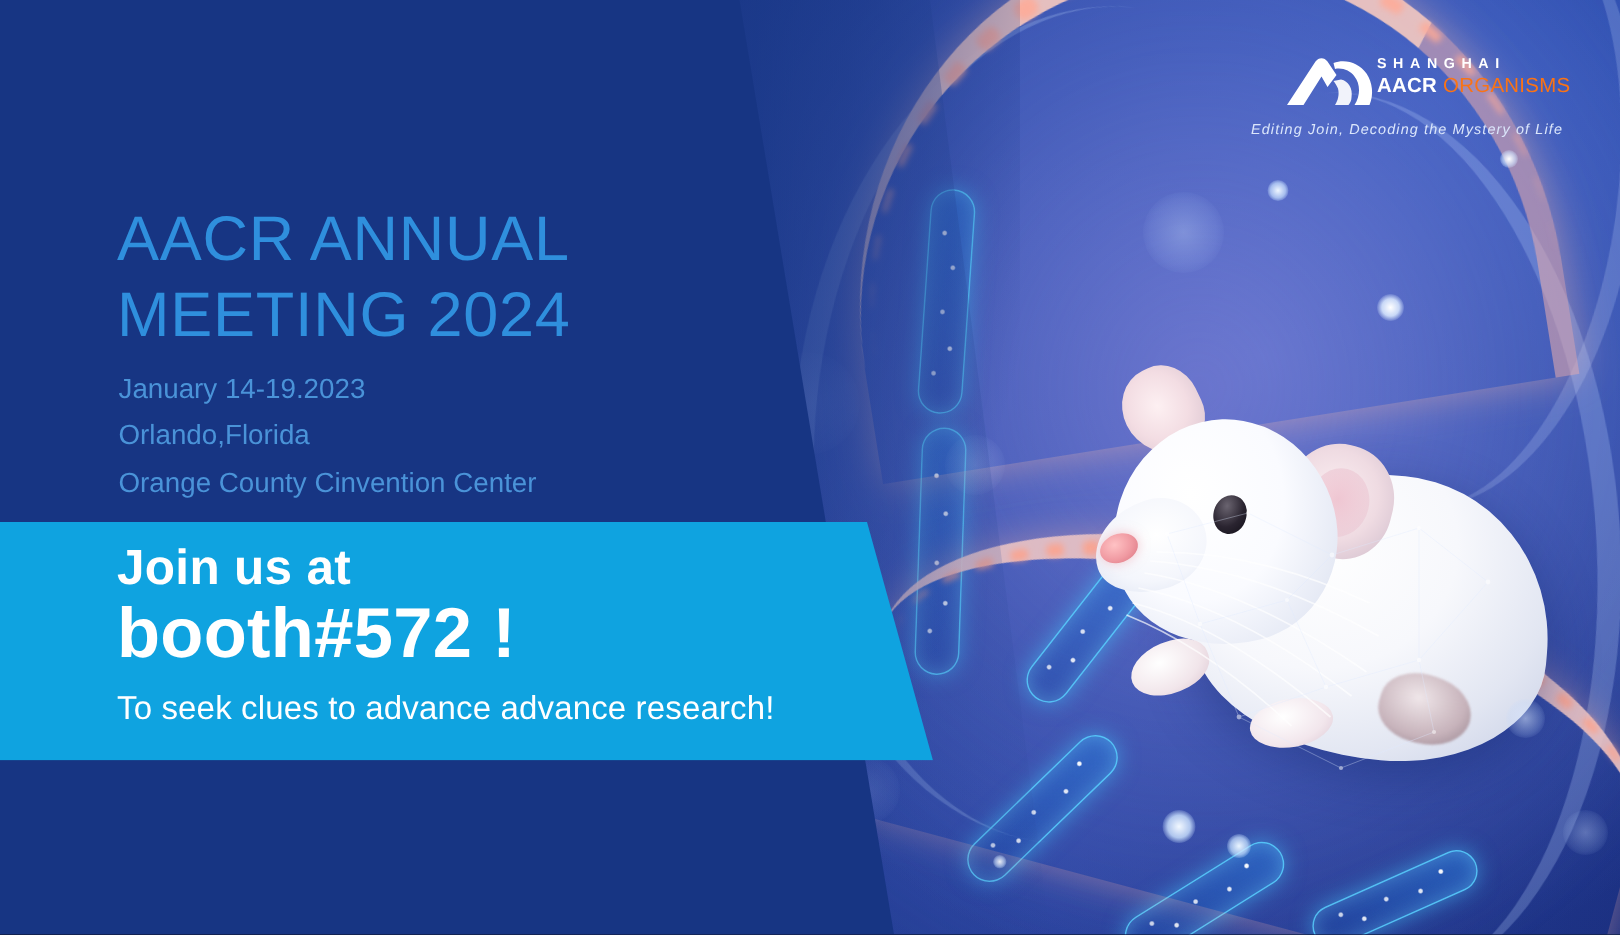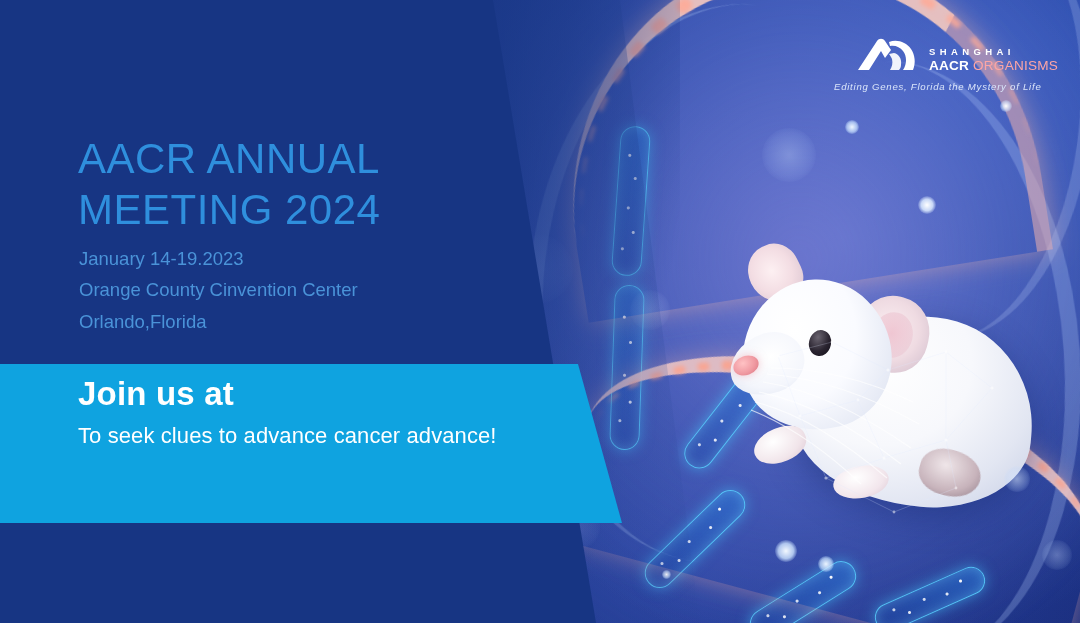--- a/index.html
+++ b/index.html
@@ -243,51 +243,51 @@
   .details {
     position:absolute; left:79px; top:243px;
     font-size:18.5px; line-height:1.70;
     color:#4a93d8;
     font-weight:400;
   }
   .details div { white-space:nowrap; }
 
   
   .cta {
-    position:absolute; left:0; top:364px;
+    position:absolute; left:0; top:348px;
     width:625px; height:159px;
     background:#0fa3e0;
     clip-path:polygon(0 0, 578px 0, 622px 159px, 0 159px);
   }
   .cta-inner { position:absolute; left:78px; top:12px; color:#ffffff; }
   .cta-line1 {
     font-size:33px; font-weight:700; line-height:1.12;
     letter-spacing:0.2px;
   }
   .cta-line2 {
     font-size:47px; font-weight:700; line-height:1.12;
     letter-spacing:0.2px; margin-top:-1px;
   }
   .cta-line3 {
     font-size:22px; font-weight:400; line-height:1.3;
     margin-top:9px; letter-spacing:0.1px;
   }
 
   
   .logo { position:absolute; left:856px; top:36px; width:196px; height:68px; }
-  .logo-top { display:flex; align-items:flex-end; gap:11px; }
+  .logo-top { display:flex; align-items:flex-start; }
   .logo-mark { width:62px; height:38px; flex:0 0 auto; }
   .logo-words { display:flex; flex-direction:column; justify-content:center; padding-top:1px; }
   .logo-l1 {
     font-size:9.5px; font-weight:700; color:#ffffff;
     letter-spacing:4.4px; line-height:1.25;
   }
   .logo-l2 { font-size:13.6px; line-height:1.2; white-space:nowrap; }
   .logo-l2 .m { font-weight:700; color:#ffffff; letter-spacing:0.2px; }
-  .logo-l2 .o { font-weight:400; color:#fca5a5; letter-spacing:0.2px; }
+  .logo-l2 .o { font-weight:400; color:#f97316; letter-spacing:0.2px; }
   .logo-tag {
     margin-top:7px; margin-left:-22px;
     font-size:9.6px; font-style:italic; font-weight:400;
     color:#dbe6fb; letter-spacing:0.75px; white-space:nowrap;
   }
 </style>
 </head>
 <body>
 
 <div class="banner">
@@ -378,41 +378,42 @@
 
   <div class="facet"></div>
   <div class="wedge"></div>
   <div class="wedge-soft"></div>
 
   <div class="headline">AACR ANNUAL
 MEETING 2024</div>
 
   <div class="details">
     <div>January 14-19.2023</div>
+    <div>Orlando,Florida</div>
     <div>Orange County Cinvention Center</div>
-    <div>Orlando,Florida</div>
   </div>
 
   <div class="cta">
     <div class="cta-inner">
       <div class="cta-line1">Join us at</div>
-      <div class="cta-line3">To seek clues to advance cancer advance!</div>
+      <div class="cta-line2">booth#572 !</div>
+      <div class="cta-line3">To seek clues to advance advance research!</div>
     </div>
   </div>
 
   <div class="logo">
     <div class="logo-top">
       <svg class="logo-mark" viewBox="0 0 62 38">
         <path d="M2 34 L21 5 C23 2 27 2 29 5 L35 14 L29 22 L25 15 L13 34 Z" fill="#ffffff"></path>
         <path d="M33 6 C41 3 50 6 55 13 C59 19 60 27 57 34 L47 34 C51 28 51 20 47 15 C44 11 39 9 34 10 Z" fill="#ffffff"></path>
         <path d="M38 17 C43 18 46 23 45 29 C45 31 44 33 43 34 L34 34 C36 31 37 27 36 23 C35 21 34 19 33 18 Z" fill="#ffffff" opacity="0.92"></path>
       </svg>
       <div class="logo-words">
         <div class="logo-l1">SHANGHAI</div>
         <div class="logo-l2">
           <span class="m">AACR</span><span class="o">&nbsp;</span><span class="o">ORGANISMS</span>
         </div>
       </div>
     </div>
-    <div class="logo-tag">Editing Genes, Florida the Mystery of Life</div>
+    <div class="logo-tag">Editing Join, Decoding the Mystery of Life</div>
   </div>
 
 </div>
 
 </body></html>

